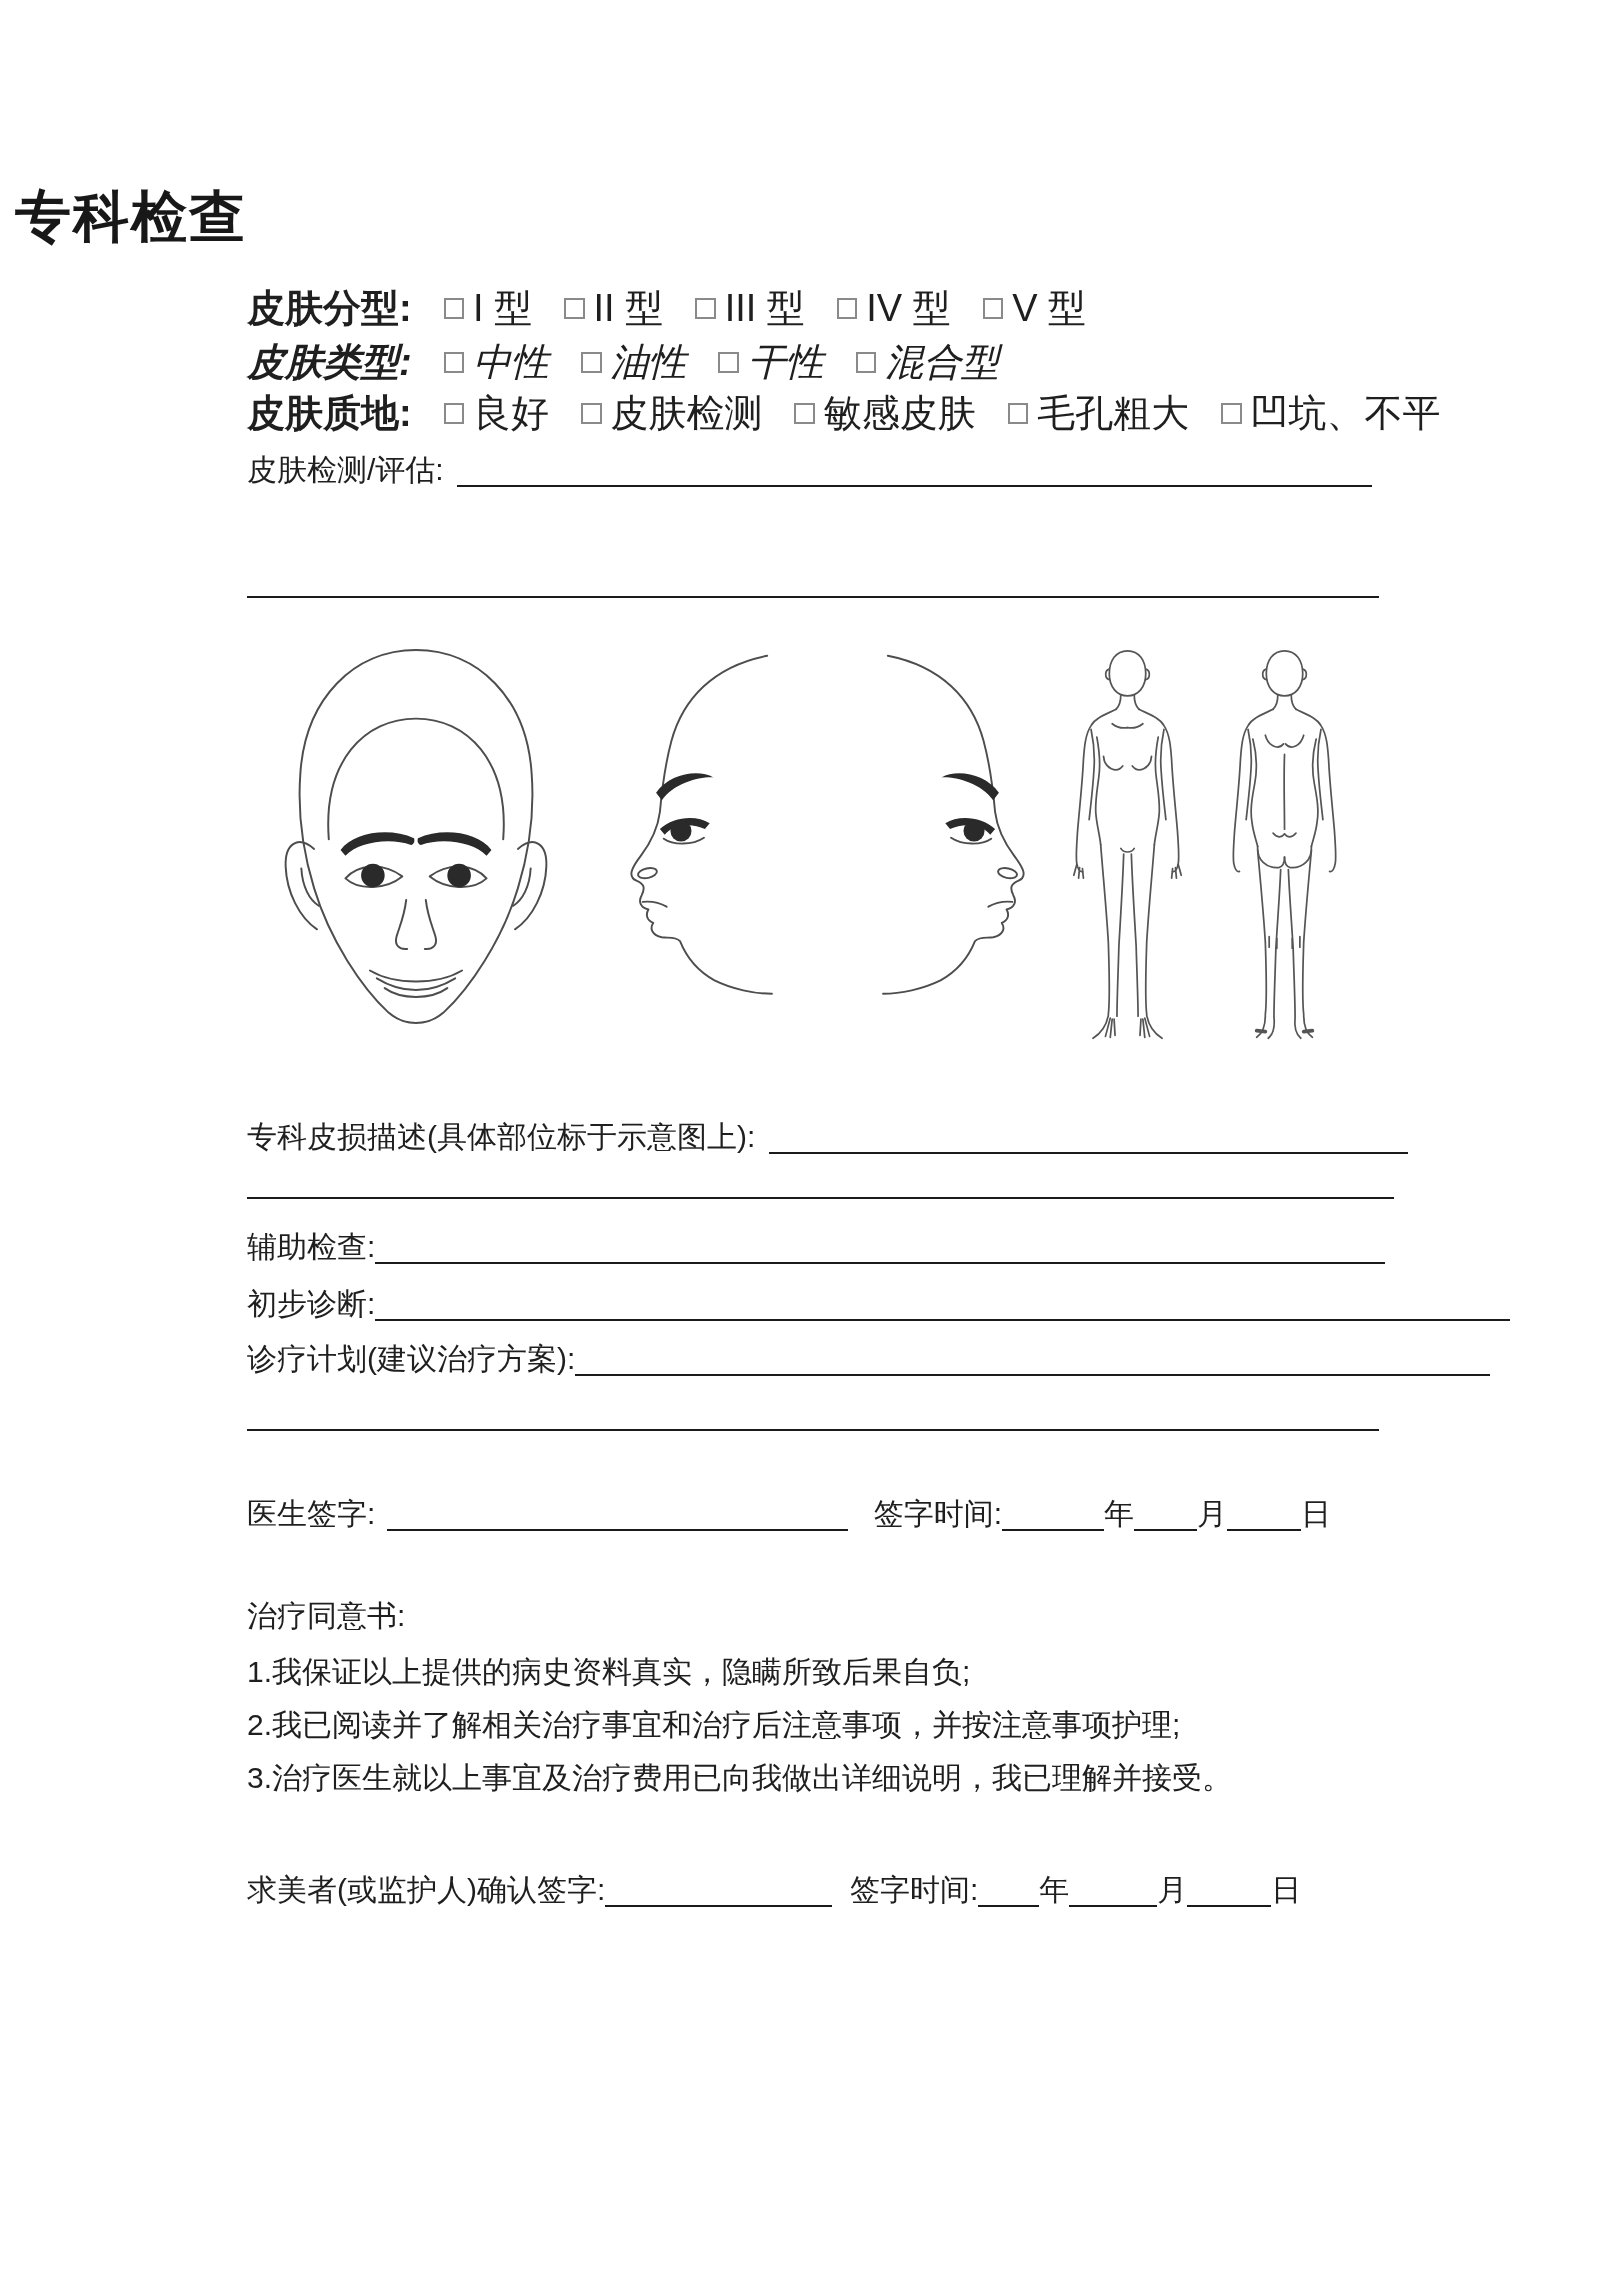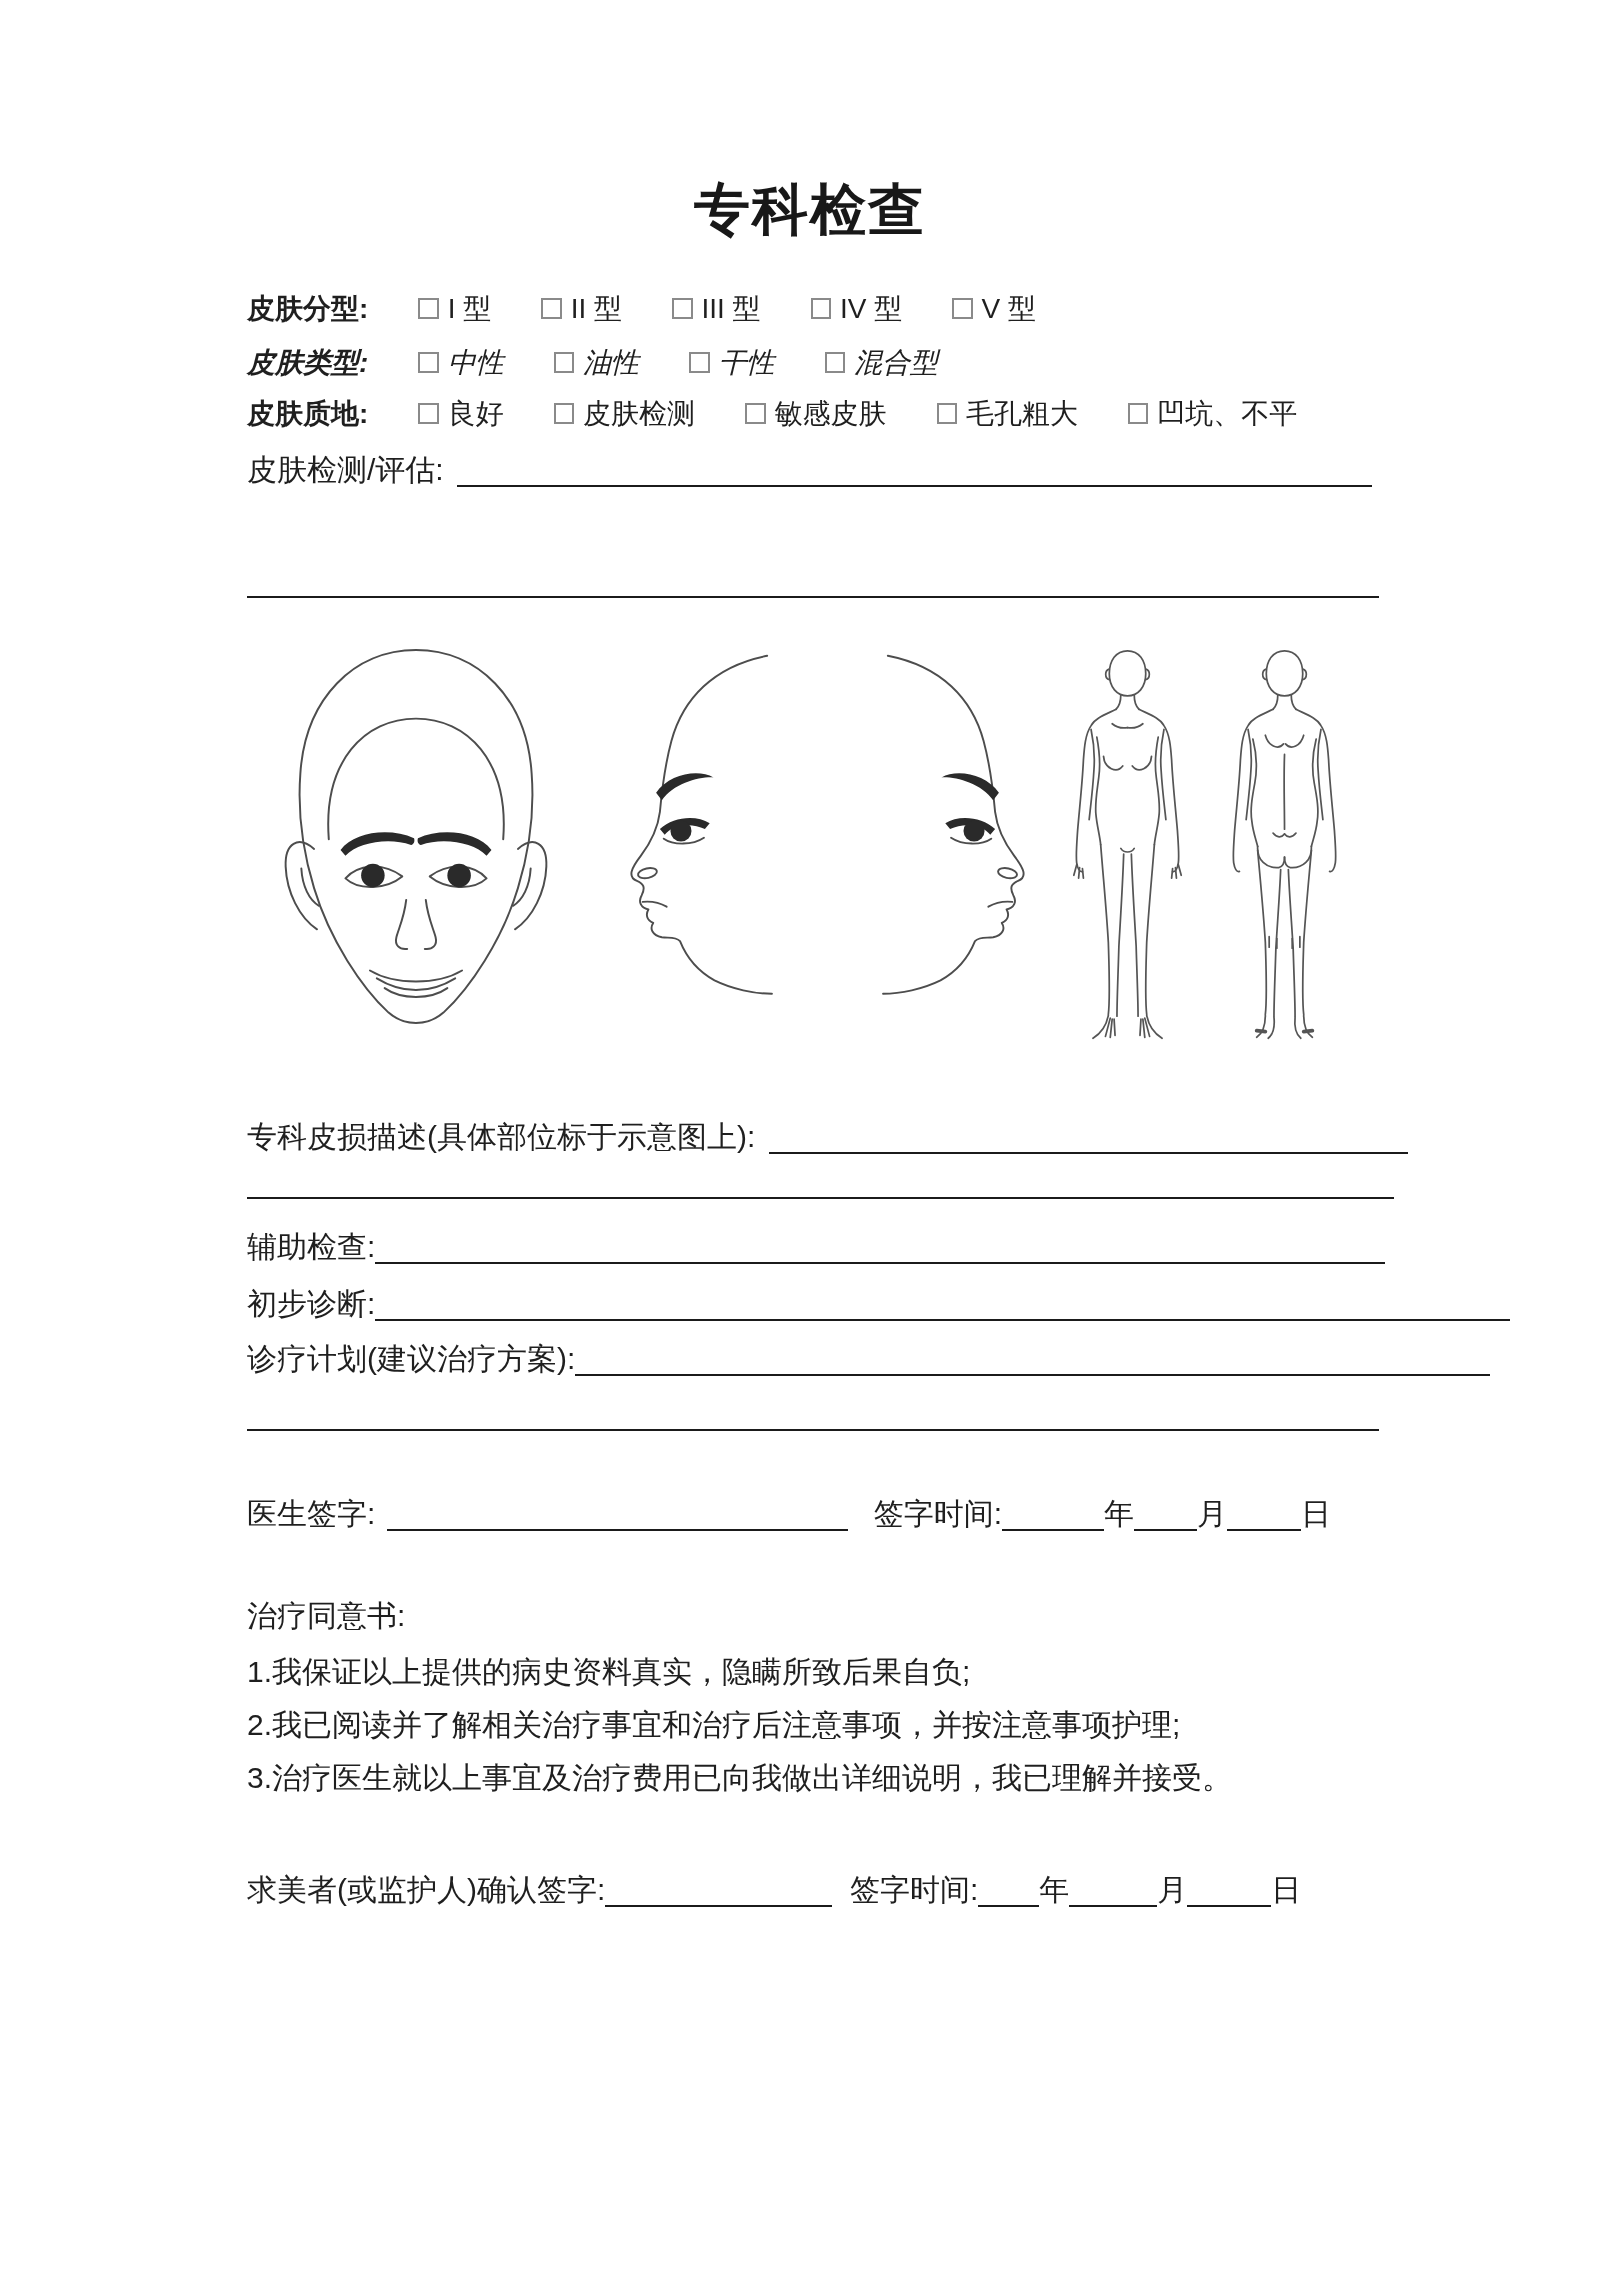--- a/index.html
+++ b/index.html
@@ -7,28 +7,28 @@
     position:relative;
     width:1620px;height:2291px;
     background:#ffffff;
     margin:0 auto;
     font-family:"Liberation Sans", sans-serif;
     color:#1f1f1f;
     overflow:hidden;
   }
   .title{
     position:absolute;top:165px;left:0;right:0;
-    margin:8px;text-align:center;
+    margin:15px;text-align:left;
     font-size:56px;font-weight:700;letter-spacing:2px;color:#181818;
   }
   
   .crow{
     position:absolute;left:247px;height:39px;
-    display:flex;align-items:center;gap:50px;
-    font-size:28px;white-space:nowrap;
+    display:flex;align-items:center;gap:32px;
+    font-size:38px;white-space:nowrap;
   }
   .rlab{font-weight:700;}
   .copt{display:flex;align-items:center;gap:8.8px;}
   .cb{width:20.6px;height:20.6px;border:2px solid #8a8a8a;display:inline-block;background:#fff;box-sizing:border-box;}
   
   .frow{
     position:absolute;display:flex;align-items:flex-end;height:41px;
     font-size:30px;white-space:nowrap;justify-content:flex-end;
   }
   .lab{line-height:35px;}

